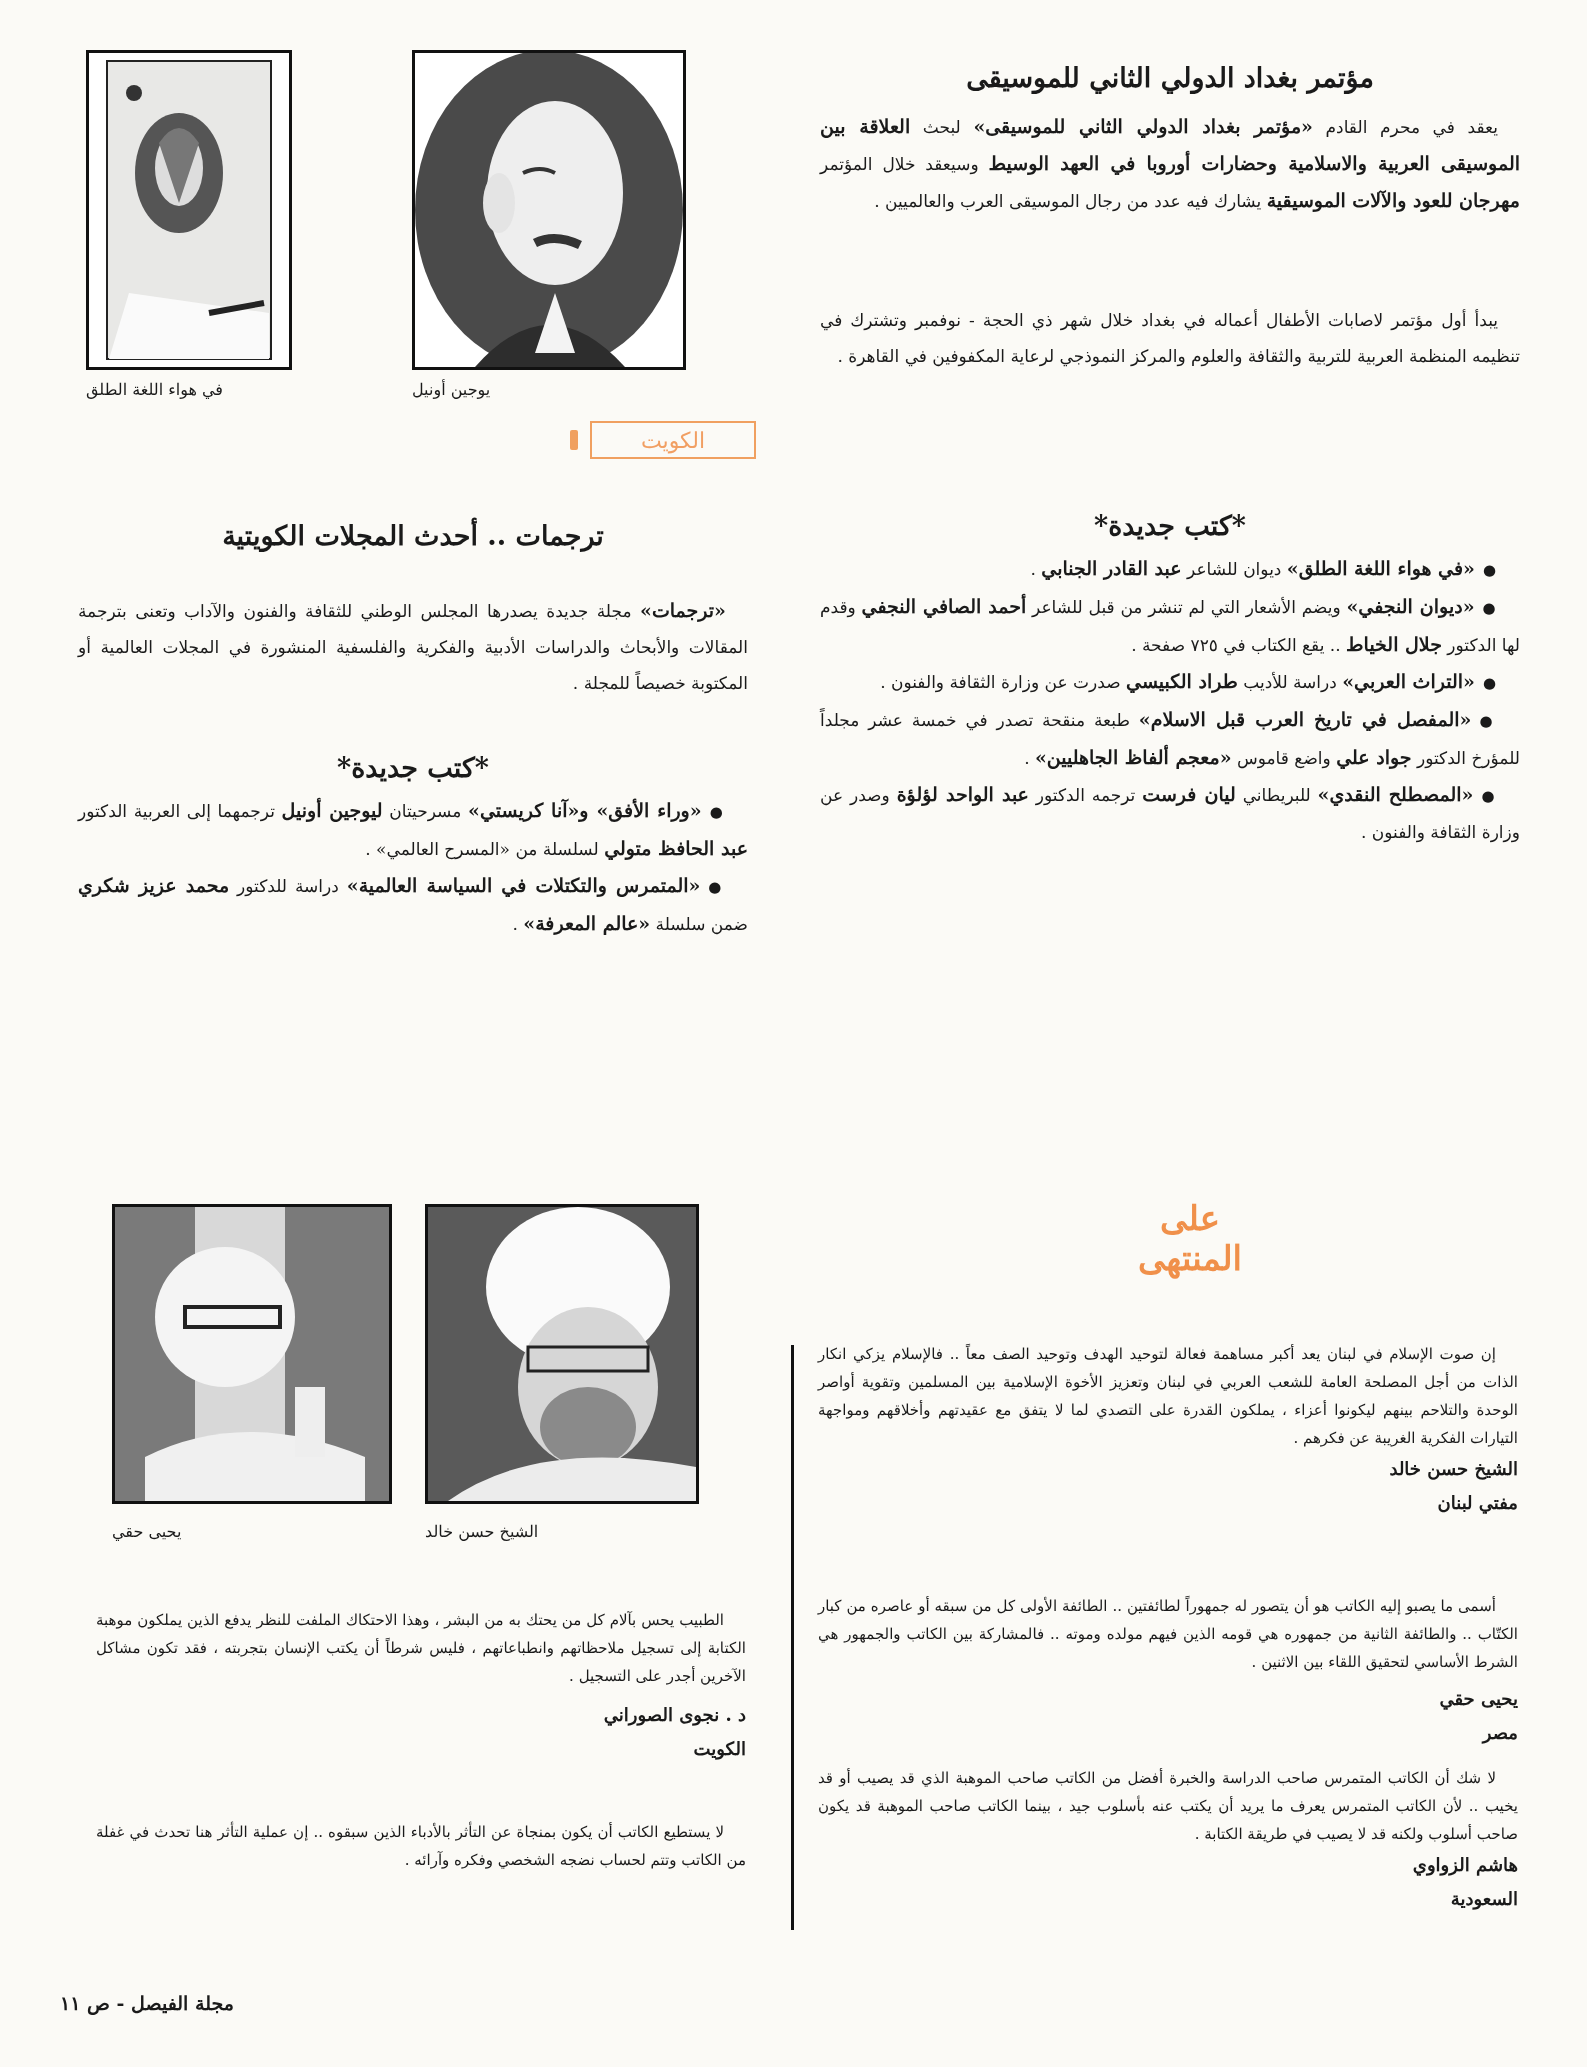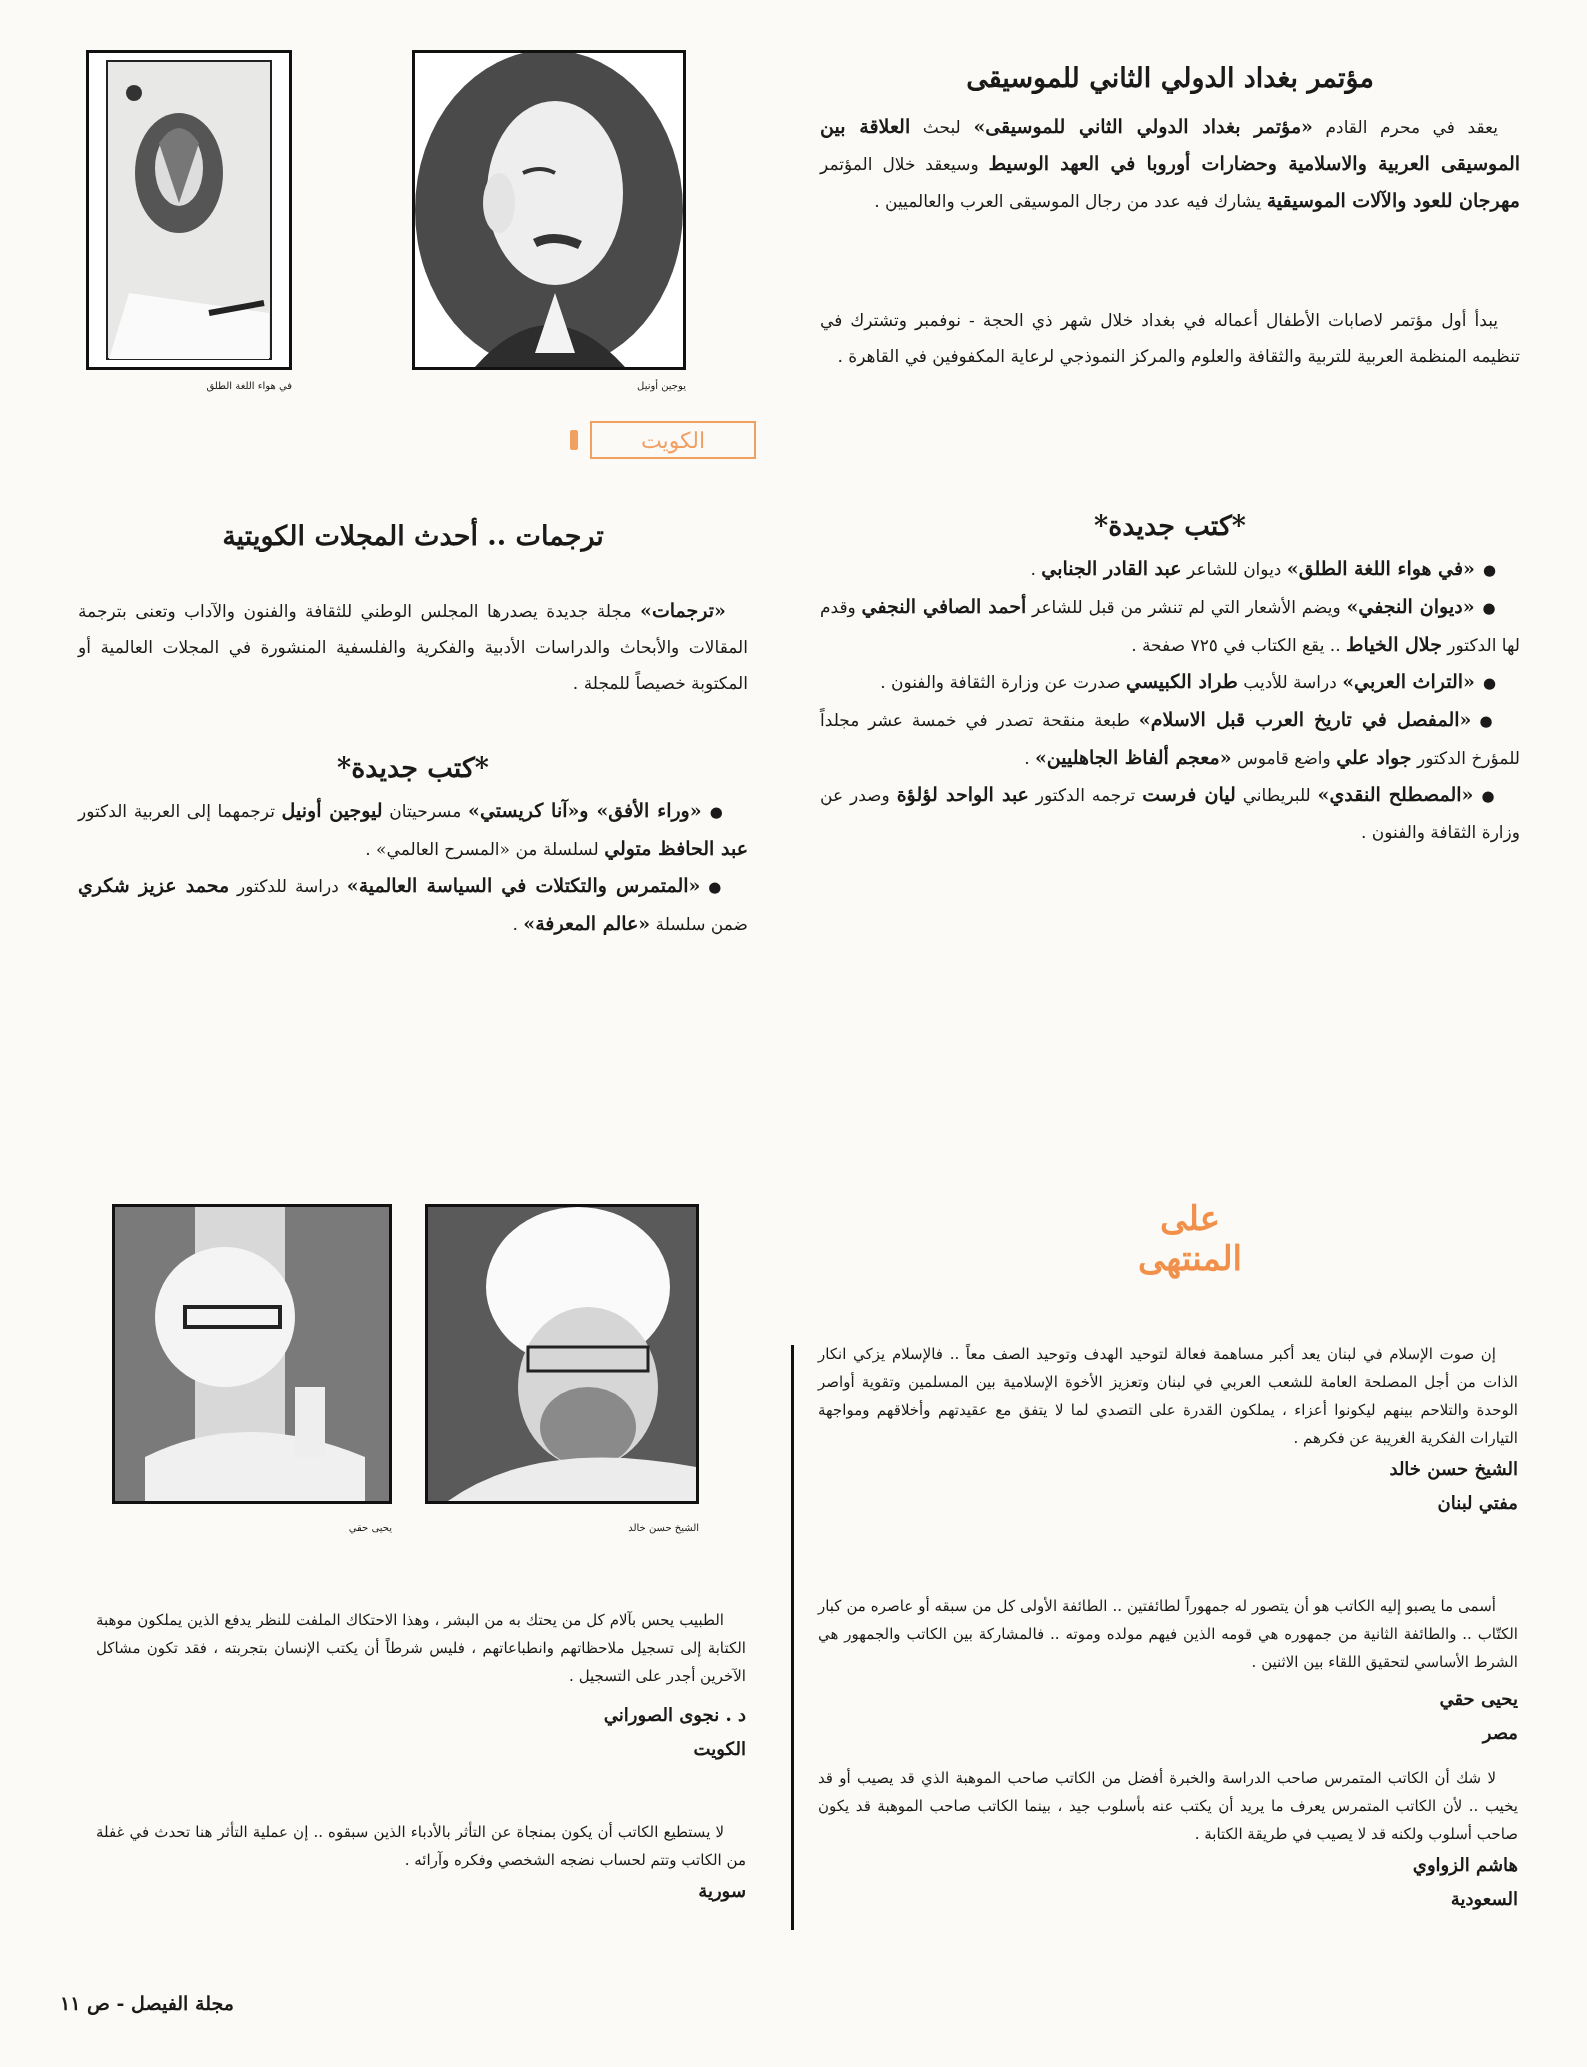--- a/index.html
+++ b/index.html
@@ -14,21 +14,21 @@
   h2 { margin:0; font-weight:bold; font-size:27px; line-height:1.2; }
   p { margin:0; }
   .body-text { font-size:17px; line-height:36px; }
   .b { font-weight:bold; font-size:19px; }
   .bullet::before { content:"\25CF"; font-size:15px; margin-left:8px; }
   .bullet { text-indent:24px; }
   .photo {
     position:absolute; border:3px solid #111; box-sizing:border-box; overflow:hidden;
     background:#9a9a9a;
   }
-  .caption { position:absolute; font-size:10px; text-align:right; direction:rtl; }
+  .caption { position:absolute; font-size:16px; text-align:left; direction:rtl; }
   .sig { font-weight:bold; font-size:18px; line-height:34px; }
   .orange { color:#f0904a; }
   .divider { position:absolute; left:791px; top:1345px; width:3px; height:585px; background:#111; }
 </style>
 </head>
 <body>
 
 <div class="abs rtl" style="left:820px; top:62px; width:700px;">
   <h2 class="center" style="margin-bottom:14px;">مؤتمر بغداد الدولي الثاني للموسيقى</h2>
   <p class="body-text" style="text-indent:22px;"><span>يعقد في محرم القادم </span><span class="b">«مؤتمر بغداد الدولي الثاني للموسيقى»</span><span> لبحث </span><span class="b">العلاقة بين الموسيقى العربية والاسلامية وحضارات أوروبا في العهد الوسيط</span><span> وسيعقد خلال المؤتمر </span><span class="b">مهرجان للعود والآلات الموسيقية</span><span> يشارك فيه عدد من رجال الموسيقى العرب والعالميين .</span></p>
@@ -138,16 +138,15 @@
 </div>
 
 <div class="abs rtl" style="left:96px; top:1606px; width:650px;">
   <p class="body-text" style="font-size:15px; line-height:28px; text-indent:22px;">الطبيب يحس بآلام كل من يحتك به من البشر ، وهذا الاحتكاك الملفت للنظر يدفع الذين يملكون موهبة الكتابة إلى تسجيل ملاحظاتهم وانطباعاتهم ، فليس شرطاً أن يكتب الإنسان بتجربته ، فقد تكون مشاكل الآخرين أجدر على التسجيل .</p>
   <div class="sig" style="margin-top:8px;">د . نجوى الصوراني</div>
   <div class="sig">الكويت</div>
 </div>
 
 <div class="abs rtl" style="left:96px; top:1818px; width:650px;">
   <p class="body-text" style="font-size:15px; line-height:28px; text-indent:22px;">لا يستطيع الكاتب أن يكون بمنجاة عن التأثر بالأدباء الذين سبقوه .. إن عملية التأثر هنا تحدث في غفلة من الكاتب وتتم لحساب نضجه الشخصي وفكره وآرائه .</p>
-  <div class="sig">سورية</div>
 </div>
 
 <div class="abs" style="left:60px; top:1992px; width:240px; direction:rtl; text-align:left; font-weight:bold; font-size:19px;">مجلة الفيصل - ص ١١</div>
 
 </body></html>

